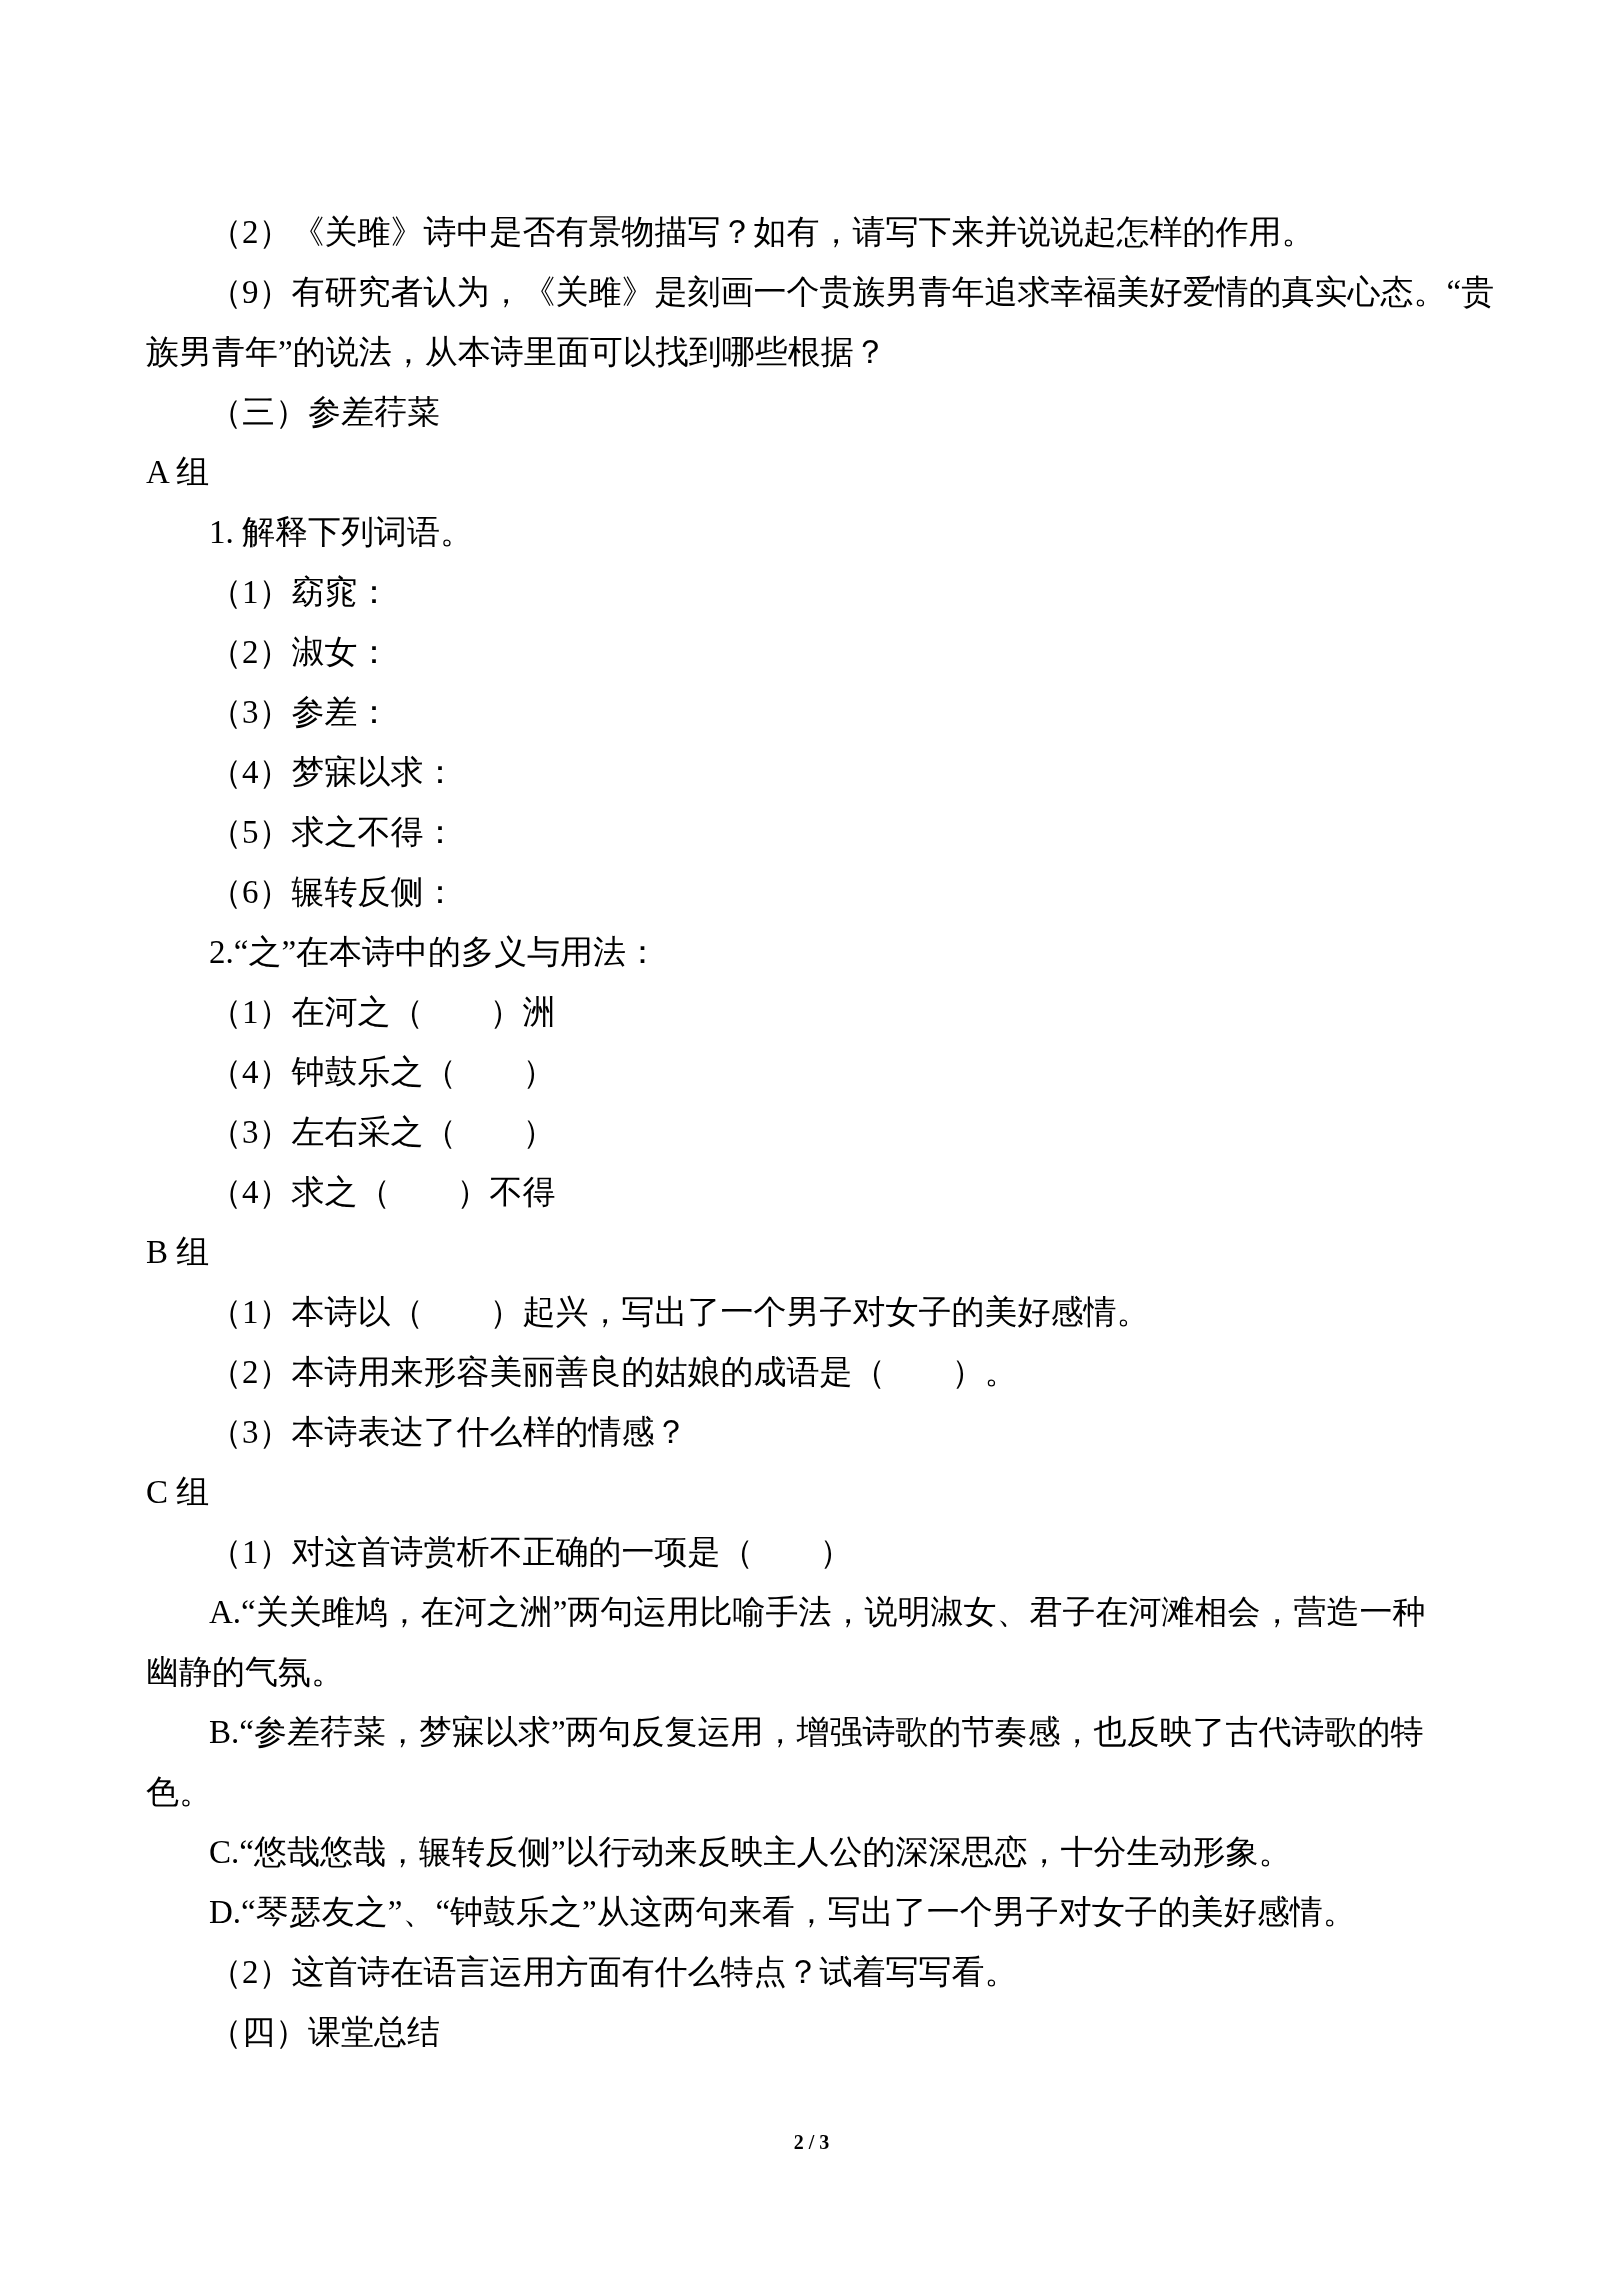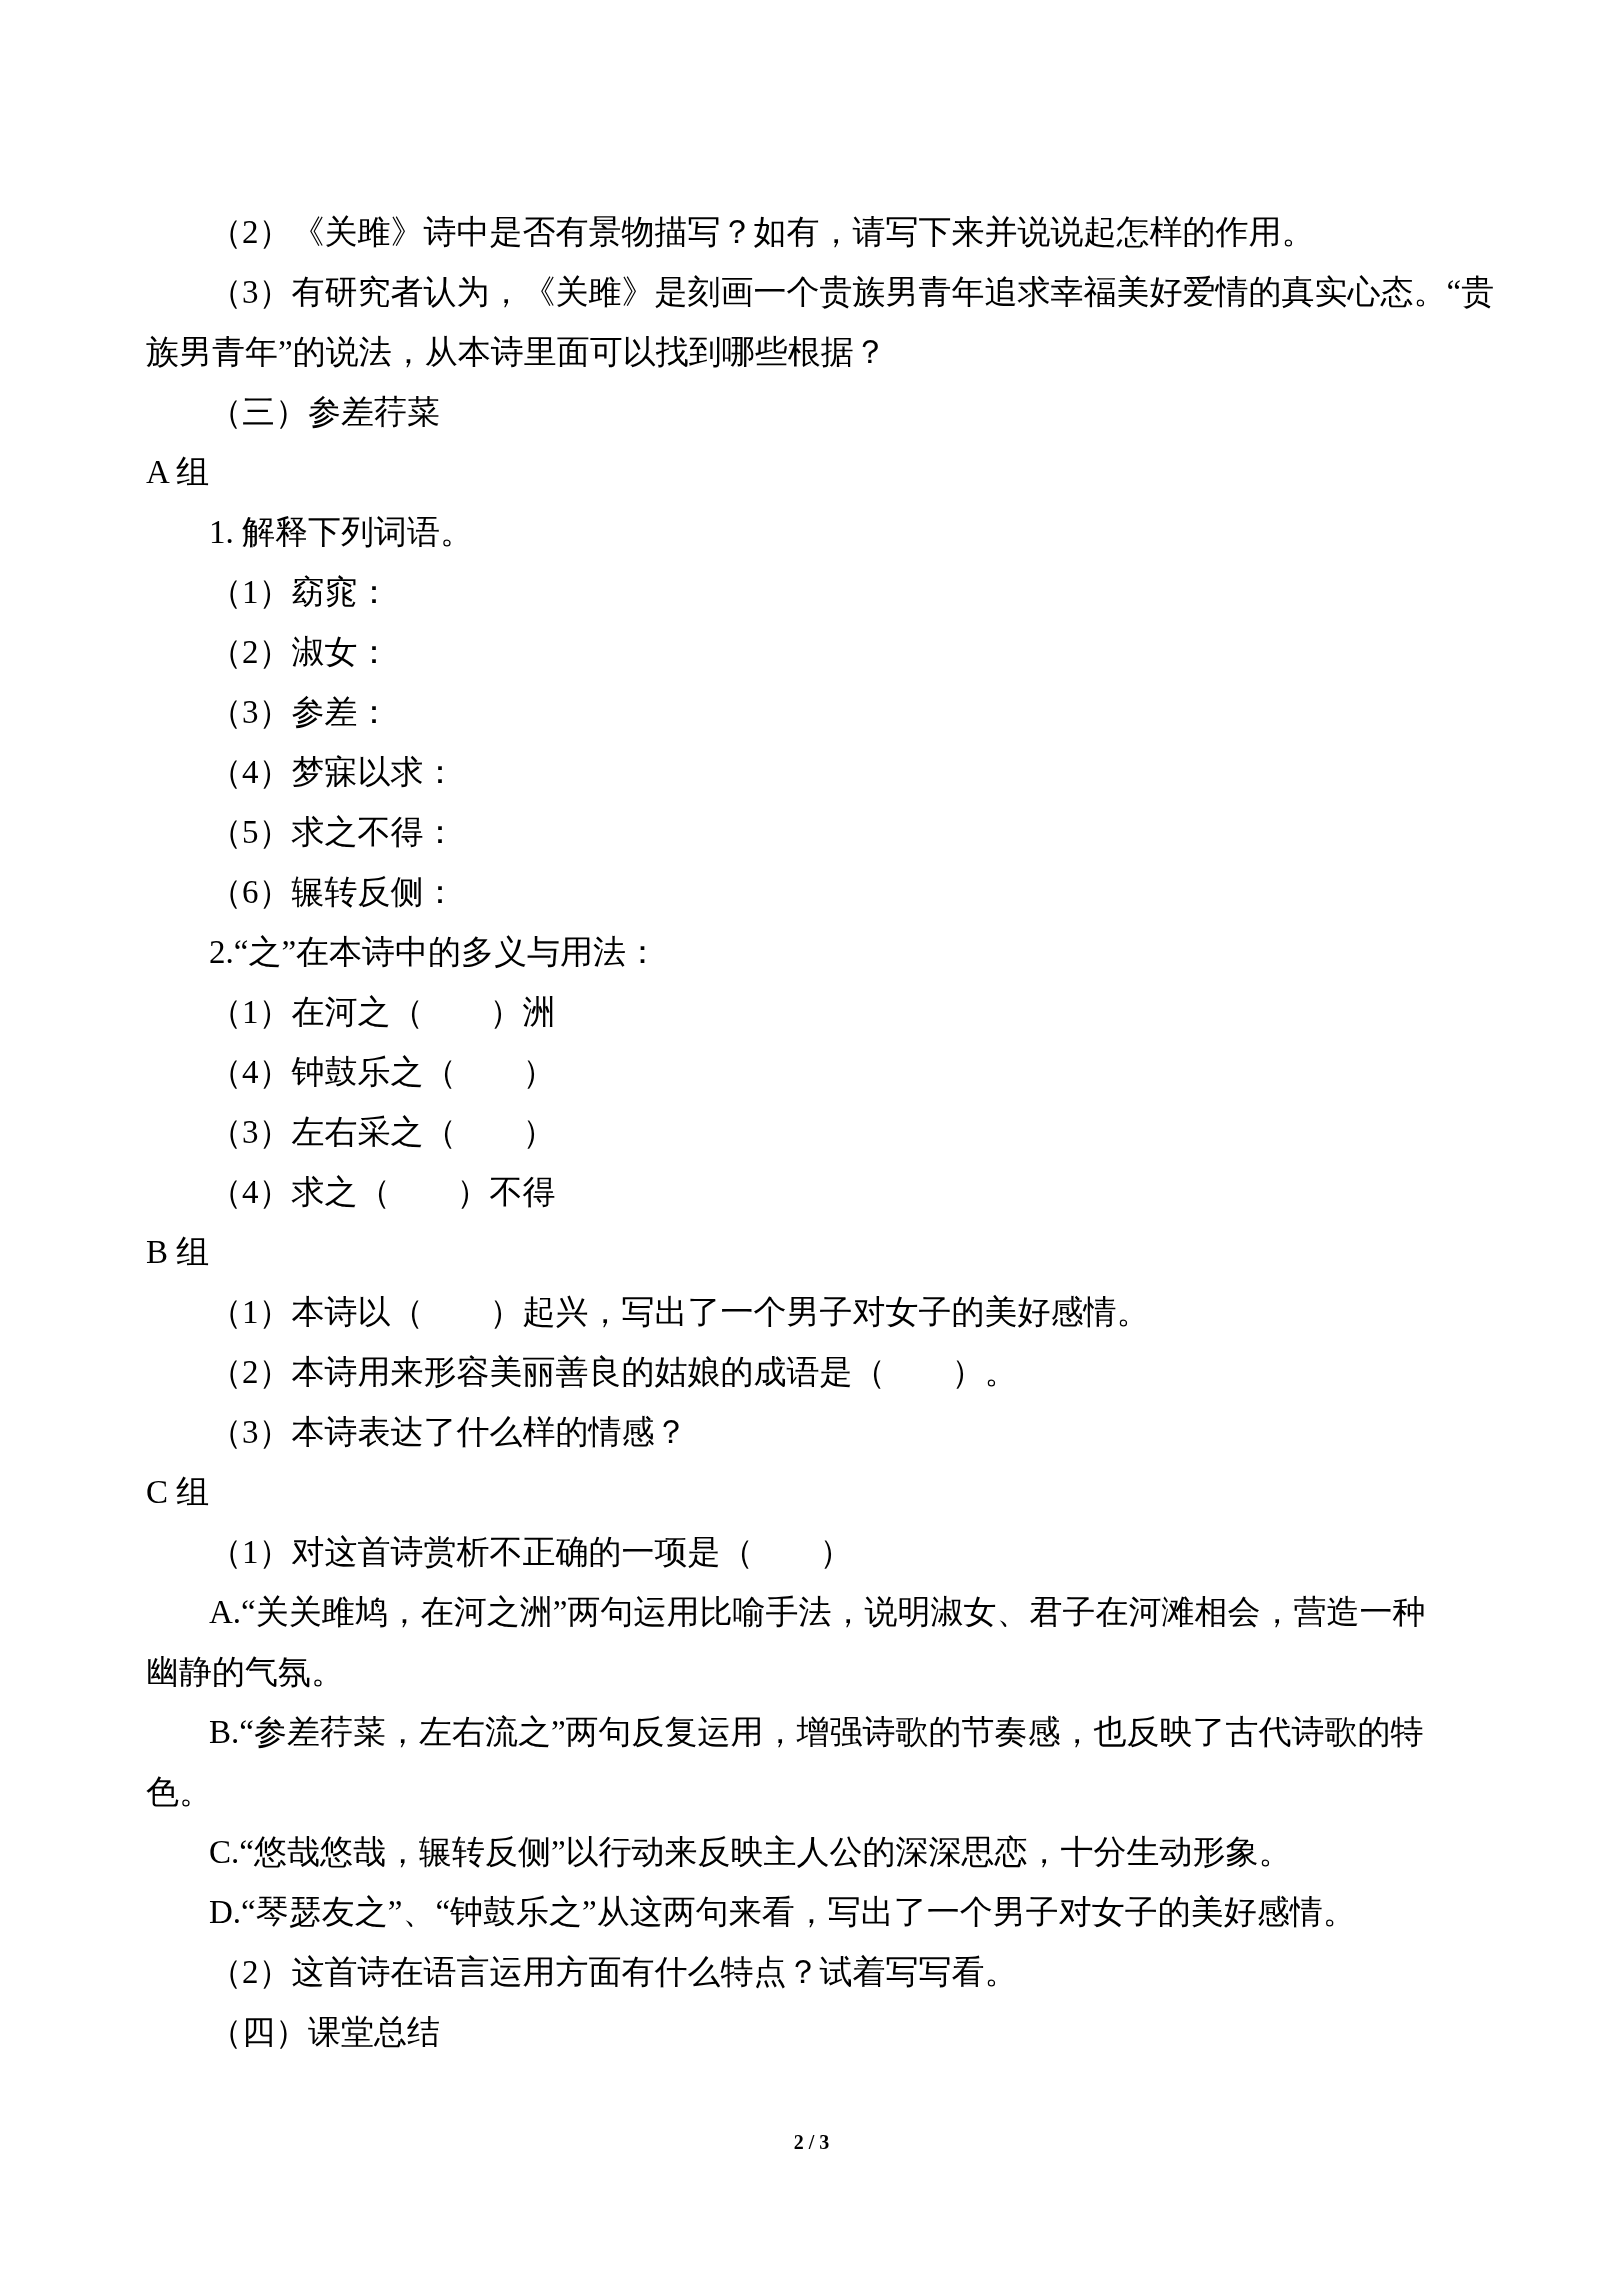--- a/index.html
+++ b/index.html
@@ -46,21 +46,21 @@
   }
 </style>
 </head>
 <body>
 
 <div class="page">
 
   <main class="doc-body">
 
   <p class="line indent">（2）《关雎》诗中是否有景物描写？如有，请写下来并说说起怎样的作用。</p>
-      <p class="line indent">（3）有研究者认为，《关雎》是刻画一个贵族男青年追求幸福美好爱情的真实心态。“贵</p>
+      <p class="line indent">（9）有研究者认为，《关雎》是刻画一个贵族男青年追求幸福美好爱情的真实心态。“贵</p>
       <p class="line flush">族男青年”的说法，从本诗里面可以找到哪些根据？</p>
       <p class="line indent">（三）参差荇菜</p>
       <p class="line center">A 组</p>
       <p class="line indent">1. 解释下列词语。</p>
       <p class="line indent">（1）窈窕：</p>
       <p class="line indent">（2）淑女：</p>
       <p class="line indent">（3）参差：</p>
       <p class="line indent">（4）梦寐以求：</p>
       <p class="line indent">（5）求之不得：</p>
       <p class="line indent">（6）辗转反侧：</p>
@@ -70,21 +70,21 @@
       <p class="line indent">（3）左右采之（　　）</p>
       <p class="line indent">（4）求之（　　）不得</p>
       <p class="line center">B 组</p>
       <p class="line indent">（1）本诗以（　　）起兴，写出了一个男子对女子的美好感情。</p>
       <p class="line indent">（2）本诗用来形容美丽善良的姑娘的成语是（　　）。</p>
       <p class="line indent">（3）本诗表达了什么样的情感？</p>
       <p class="line center">C 组</p>
       <p class="line indent">（1）对这首诗赏析不正确的一项是（　　）</p>
       <p class="line indent">A.“关关雎鸠，在河之洲”两句运用比喻手法，说明淑女、君子在河滩相会，营造一种</p>
       <p class="line flush">幽静的气氛。</p>
-      <p class="line indent">B.“参差荇菜，左右流之”两句反复运用，增强诗歌的节奏感，也反映了古代诗歌的特</p>
+      <p class="line indent">B.“参差荇菜，梦寐以求”两句反复运用，增强诗歌的节奏感，也反映了古代诗歌的特</p>
       <p class="line flush">色。</p>
       <p class="line indent">C.“悠哉悠哉，辗转反侧”以行动来反映主人公的深深思恋，十分生动形象。</p>
       <p class="line indent">D.“琴瑟友之”、“钟鼓乐之”从这两句来看，写出了一个男子对女子的美好感情。</p>
       <p class="line indent">（2）这首诗在语言运用方面有什么特点？试着写写看。</p>
       <p class="line indent">（四）课堂总结</p>
     </main>
 
   <footer class="page-footer">
     <span>2 / 3</span>
   </footer>

